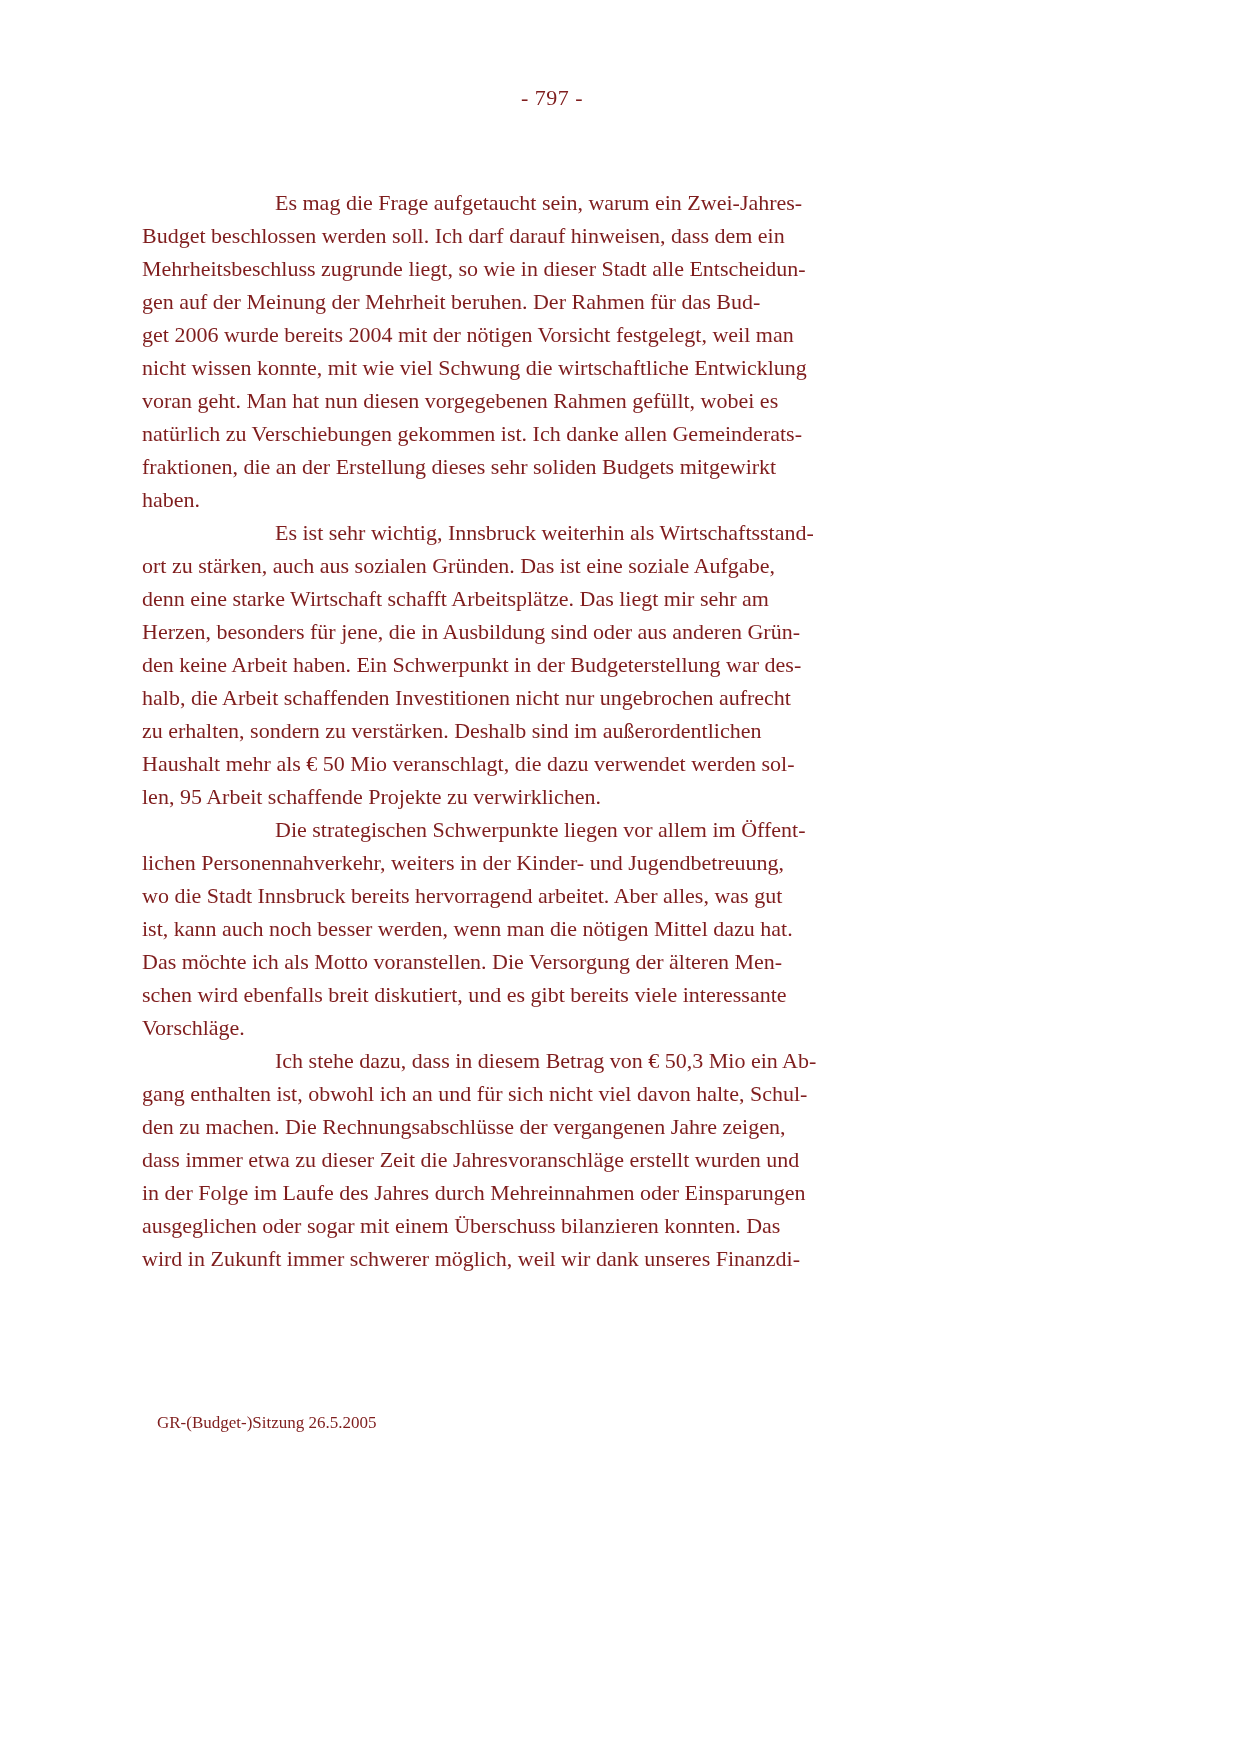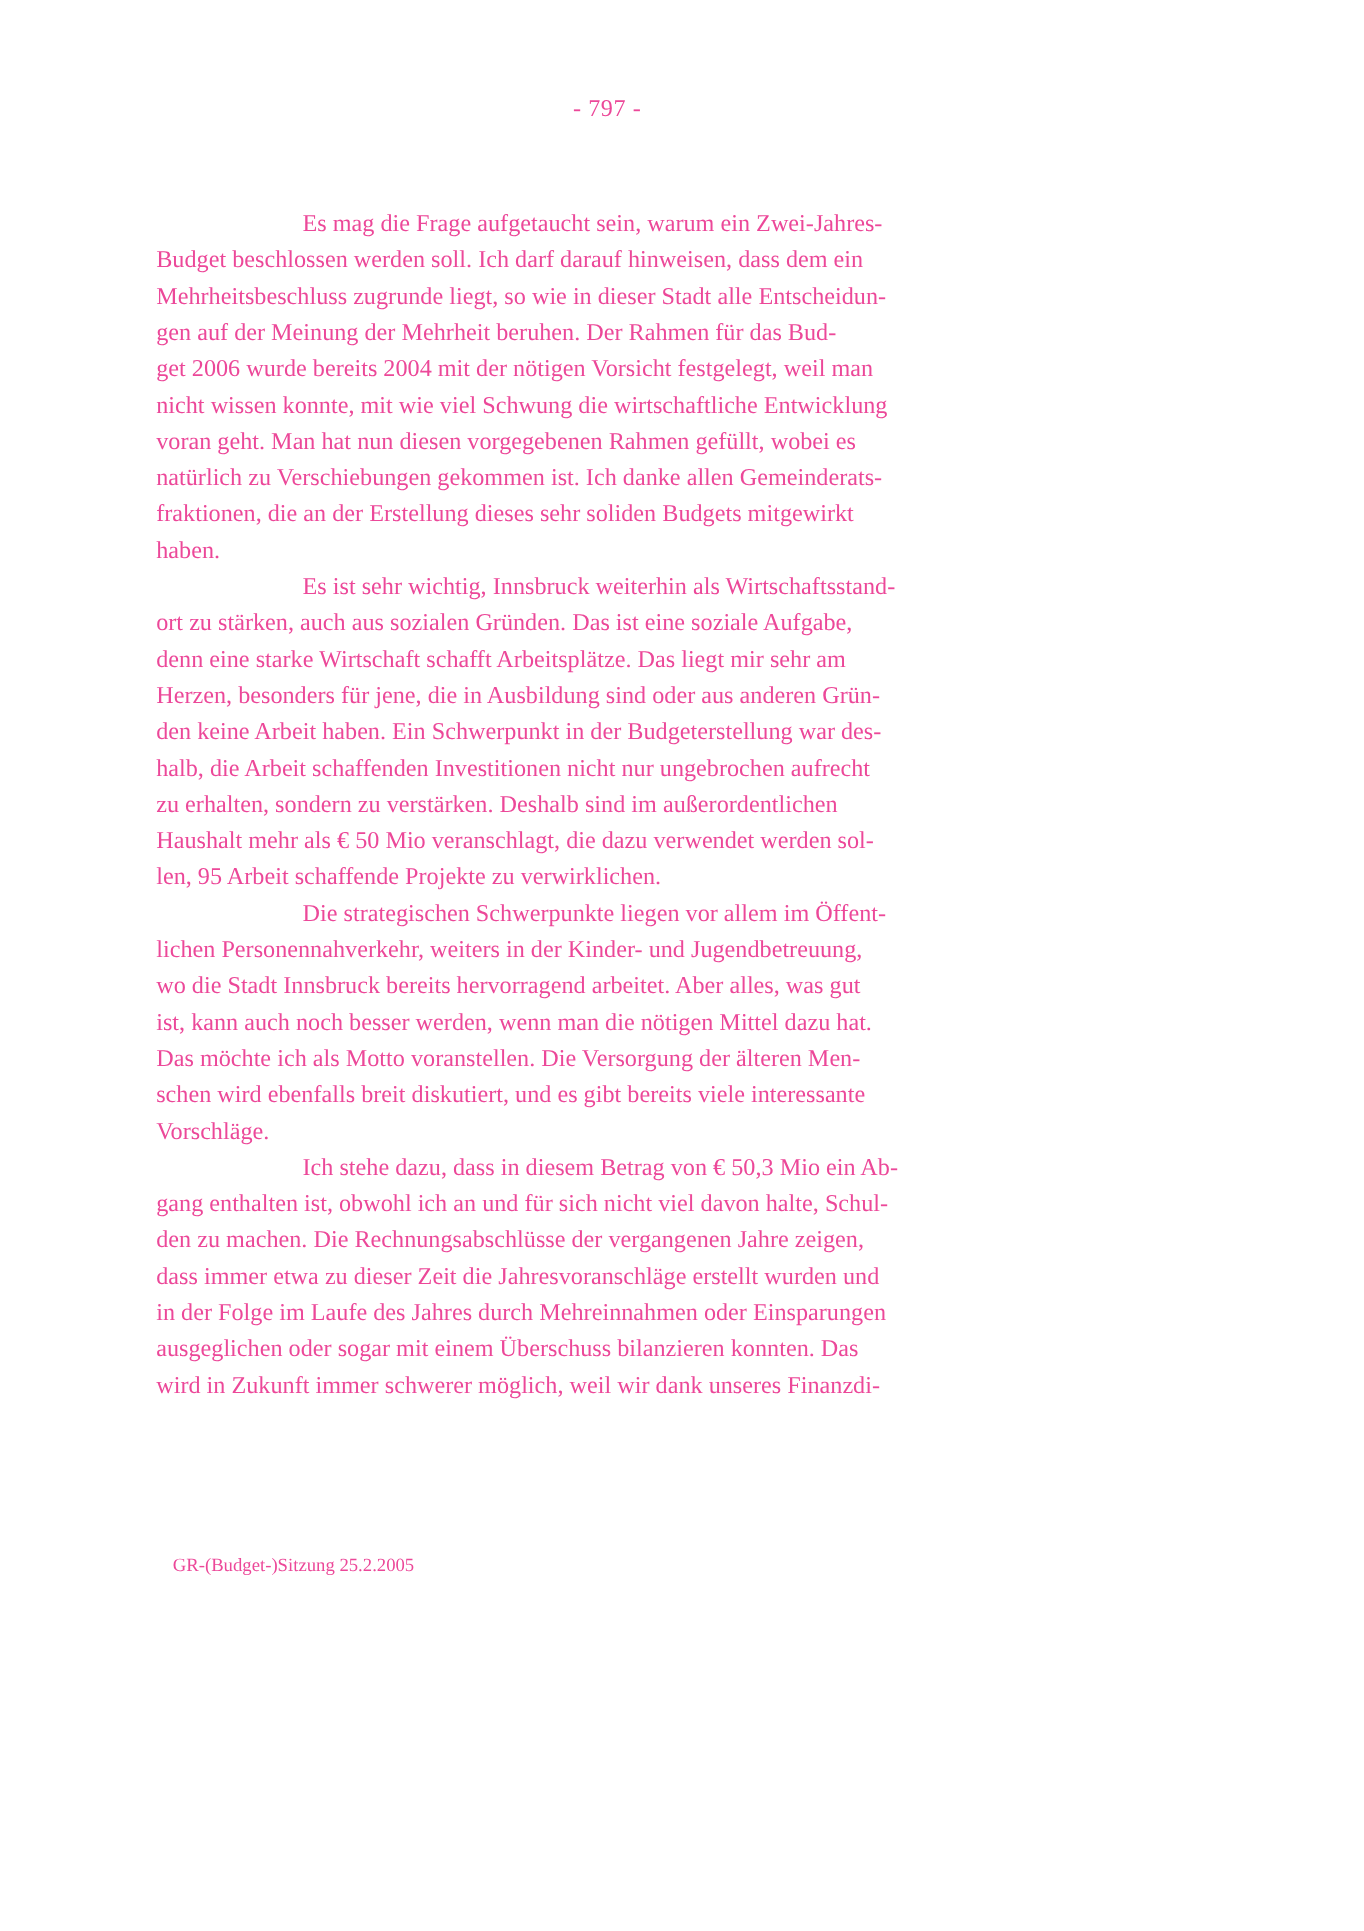--- a/index.html
+++ b/index.html
@@ -7,21 +7,21 @@
     padding: 0;
     background: #e8e8e8;
   }
   .page {
     position: relative;
     width: 1240px;
     height: 1755px;
     margin: 0 auto;
     background: #ffffff;
     font-family: "Liberation Serif", "DejaVu Serif", serif;
-    color: #ec4899;
+    color: #7f1d1d;
     overflow: hidden;
   }
   .page-number {
     position: absolute;
     top: 84px;
     left: 157px;
     width: 790px;
     text-align: center;
     font-size: 22px;
     line-height: 28px;
@@ -86,15 +86,15 @@
 Vorschläge.</p>
     <p class="para">Ich stehe dazu, dass in diesem Betrag von € 50,3 Mio ein Ab-
 gang enthalten ist, obwohl ich an und für sich nicht viel davon halte, Schul-
 den zu machen. Die Rechnungsabschlüsse der vergangenen Jahre zeigen,
 dass immer etwa zu dieser Zeit die Jahresvoranschläge erstellt wurden und
 in der Folge im Laufe des Jahres durch Mehreinnahmen oder Einsparungen
 ausgeglichen oder sogar mit einem Überschuss bilanzieren konnten. Das
 wird in Zukunft immer schwerer möglich, weil wir dank unseres Finanzdi-</p>
   </div>
 
-  <div class="footer-note">GR-(Budget-)Sitzung 25.2.2005</div>
+  <div class="footer-note">GR-(Budget-)Sitzung 26.5.2005</div>
 
 </div>
 
 </body></html>

